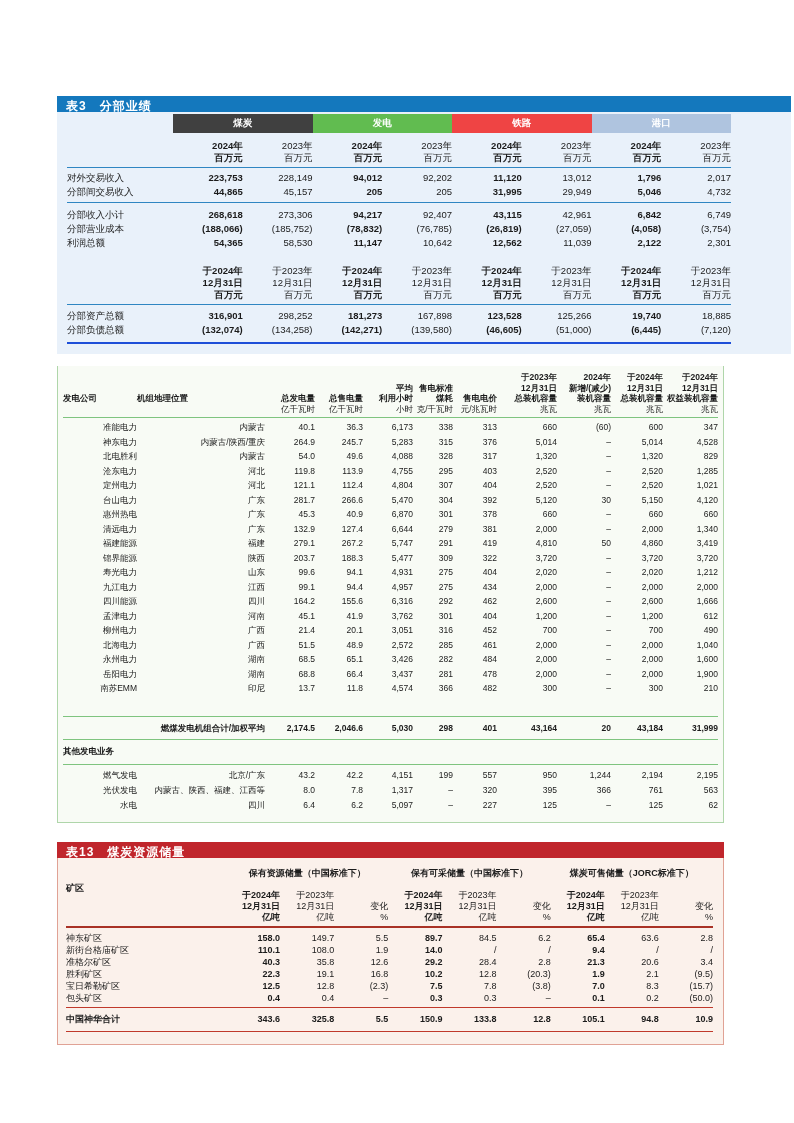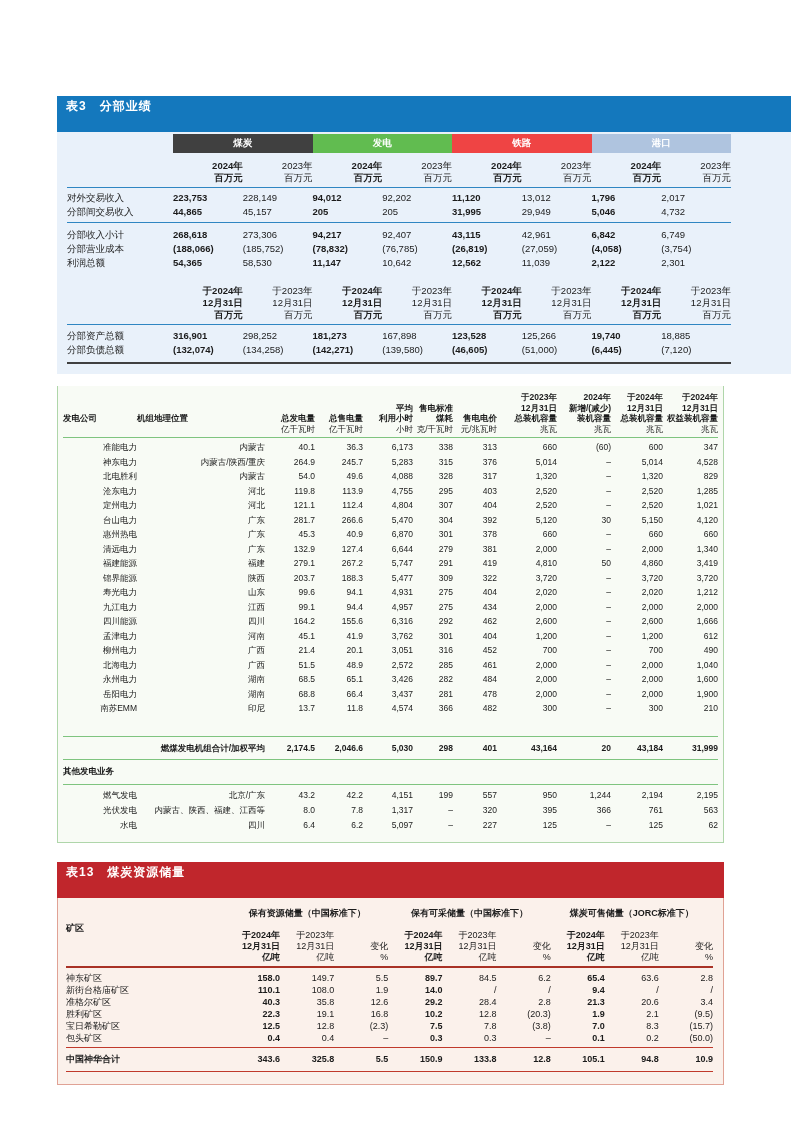--- a/index.html
+++ b/index.html
@@ -1,39 +1,39 @@
 <!DOCTYPE html>
 <html><head>
 <meta charset="utf-8">
 <style>
   html,body{margin:0;padding:0;background:#e8e8e8;}
   .page{width:794px;height:1123px;background:#ffffff;position:relative;overflow:hidden;
         font-family:"Liberation Sans","DejaVu Sans",sans-serif;color:#1b1b1b;}
   .content{position:absolute;left:57px;top:96px;}
 
-  .titlebar{height:36px;line-height:20px;color:#fff;font-weight:bold;font-size:12px;
+  .titlebar{height:16px;line-height:20px;color:#fff;font-weight:bold;font-size:12px;
             padding-left:9px;letter-spacing:1px;}
 
   
   .t3{width:734px;}
   .t3-body{background:#E9F1FA;padding:0 60px 10px 10px;}
   .t3-grid{display:grid;grid-template-columns:106px repeat(8,1fr);align-items:end;}
   .t3-colorbars{padding-top:2px;height:19px;align-items:stretch;}
   .t3-colorbars .seg{grid-column:span 2;display:flex;align-items:center;justify-content:center;}
   .t3-colorbars .seg div{color:#fff;font-size:9.5px;font-weight:bold;}
   .t3 .hcell{text-align:right;font-size:9.5px;line-height:12px;padding:7px 0 3px;}
   .t3 .hcell div{white-space:nowrap;}
   #t3-yearheader,#t3-datehead{border-bottom:1px solid #2F86C2;}
   #t3-datehead{margin-top:6px;}
   .t3 .lbl{text-align:left;font-size:9.5px;line-height:14px;white-space:nowrap;}
-  .t3 .num{text-align:left;font-size:9.5px;line-height:14px;white-space:nowrap;}
+  .t3 .num{text-align:right;font-size:9.5px;line-height:14px;white-space:nowrap;}
   .b{font-weight:bold;}
   #t3-income{border-bottom:1px solid #2F86C2;padding:3px 0;}
   #t3-flow{padding:5px 0 2px;}
-  #t3-balance{border-bottom:2px solid #404040;padding:4px 0 5px;}
+  #t3-balance{border-bottom:2px solid #1d4ed8;padding:4px 0 5px;}
 
   
   .t6{width:667px;margin-top:12px;}
   .t6-body{background:#F8FBF5;border:1px solid #AFD6AA;border-top:none;padding:0 5px 9px 5px;}
   .t6-grid{display:grid;grid-template-columns:74px 128px 50px 48px 50px 40px 44px 60px 54px 52px 55px;}
   #t6-header{border-bottom:1px solid #7FC47F;}
   #t6-header .hc{display:flex;flex-direction:column;justify-content:flex-end;text-align:right;
                  font-size:8.5px;line-height:10.5px;padding:6px 0 3px;}
   #t6-header .hc .ln{font-weight:bold;white-space:nowrap;}
   #t6-header .hc .un{font-weight:normal;white-space:nowrap;}

